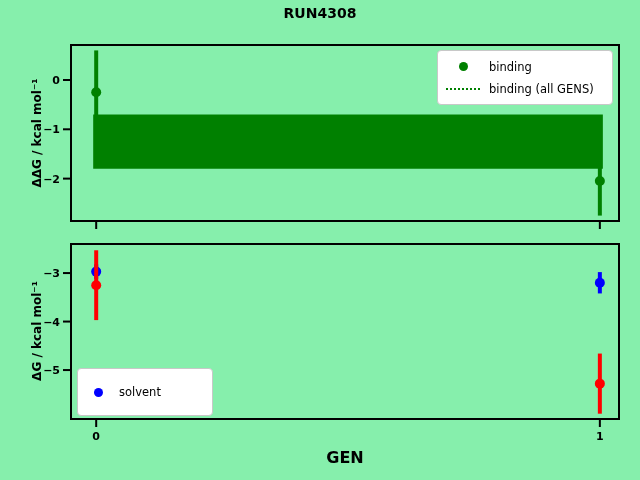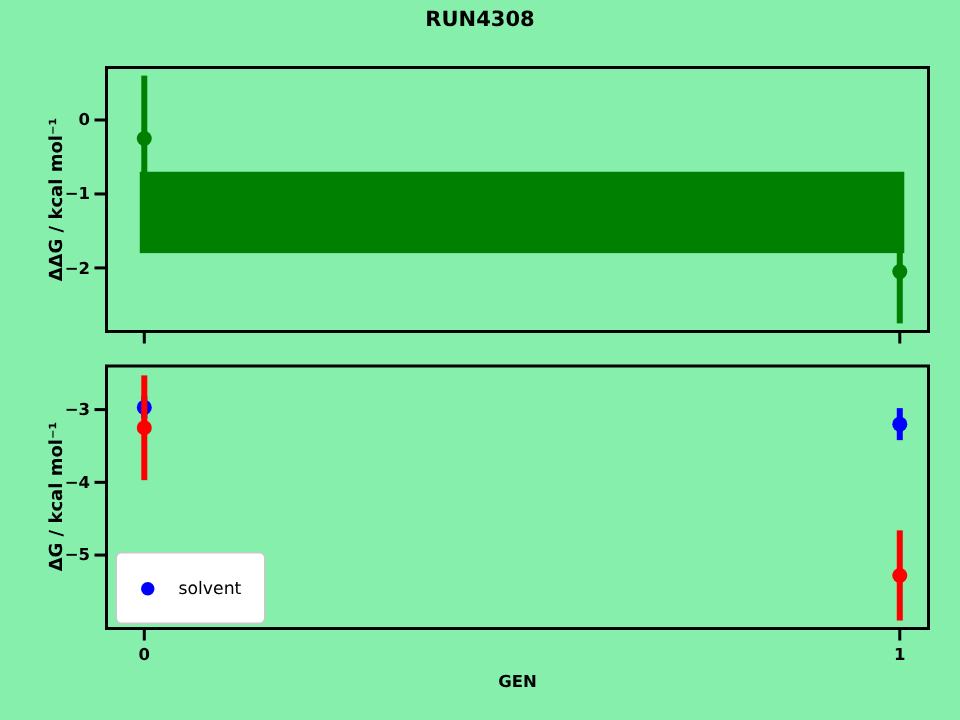--- a/index.html
+++ b/index.html
@@ -13,39 +13,39 @@
     font-size:14px;font-weight:bold;color:#000;
   }
   .ylabel{
     position:absolute;white-space:nowrap;font-size:12px;font-weight:bold;color:#000;
     transform-origin:left top;transform:rotate(-90deg) translateX(-50%);
   }
   .ylabel-top{left:30px;top:133px;}
   .ylabel-bottom{left:30px;top:331px;}
   .xlabel{
     position:absolute;left:70px;top:448px;width:550px;text-align:center;
-    font-size:11px;font-weight:bold;color:#000;
+    font-size:16px;font-weight:bold;color:#000;
   }
   .tick-label{
     position:absolute;font-size:11px;font-weight:bold;color:#000;white-space:nowrap;
   }
   .tick-label.ytick{text-align:right;transform:translateY(-50%);}
   .tick-label.xtick{transform:translateX(-50%);}
   .legend{
     position:absolute;background:#ffffff;border:1px solid #c8c8c8;border-radius:4px;
     box-sizing:border-box;display:flex;flex-direction:column;justify-content:center;
     padding:4px 8px;z-index:3;
   }
   .legend-row{display:flex;align-items:center;}
   .legend-marker-col{display:flex;align-items:center;justify-content:center;flex:0 0 auto;}
   .legend-label{font-size:11.5px;color:#000;margin-left:9px;white-space:nowrap;}
   .legend-top{left:437px;top:50px;width:176px;height:55px;}
   .legend-top .legend-row{height:22px;}
   .legend-top .legend-marker-col{width:34px;}
-  .legend-bottom{left:77px;top:368px;width:100px;height:48px;}
+  .legend-bottom{left:77px;top:368px;width:136px;height:48px;}
   .legend-bottom .legend-row{height:19px;}
   .legend-bottom .legend-marker-col{width:24px;}
   .dot-marker{width:9px;height:9px;border-radius:50%;display:inline-block;}
   .dotted-line-marker{width:34px;height:0;border-top:2.5px dotted #008000;display:inline-block;}
 </style>
 </head>
 <body>
 
 <div id="figure">
 
@@ -76,20 +76,34 @@
       <line x1="63" x2="70" y1="321.55890410958904" y2="321.55890410958904" stroke="#000" stroke-width="2"></line>
       <line x1="63" x2="70" y1="370.05205479452053" y2="370.05205479452053" stroke="#000" stroke-width="2"></line>
       <line x1="96.19047619047619" x2="96.19047619047619" y1="420" y2="427" stroke="#000" stroke-width="2"></line>
       <line x1="599.8534798534798" x2="599.8534798534798" y1="420" y2="427" stroke="#000" stroke-width="2"></line>
     </svg>
 
   <div class="ylabel ylabel-top">ΔΔG / kcal mol⁻¹</div>
   <div class="ylabel ylabel-bottom">ΔG / kcal mol⁻¹</div>
   <div class="xlabel">GEN</div>
 
+  <div class="legend legend-top">
+    <div class="legend-row">
+      <span class="legend-marker-col">
+        <span class="dot-marker" style="background-color: rgb(0, 128, 0);"></span>
+      </span>
+      <span class="legend-label">binding</span>
+    </div>
+    <div class="legend-row">
+      <span class="legend-marker-col">
+        <span class="dotted-line-marker" style="border-color: rgb(0, 128, 0);"></span>
+      </span>
+      <span class="legend-label">binding (all GENS)</span>
+    </div>
+  </div>
 
   <div class="legend legend-bottom">
     <div class="legend-row">
       <span class="legend-marker-col">
         <span class="dot-marker" style="background-color: rgb(0, 0, 255);"></span>
       </span>
       <span class="legend-label">solvent</span>
     </div>
   </div>
 

